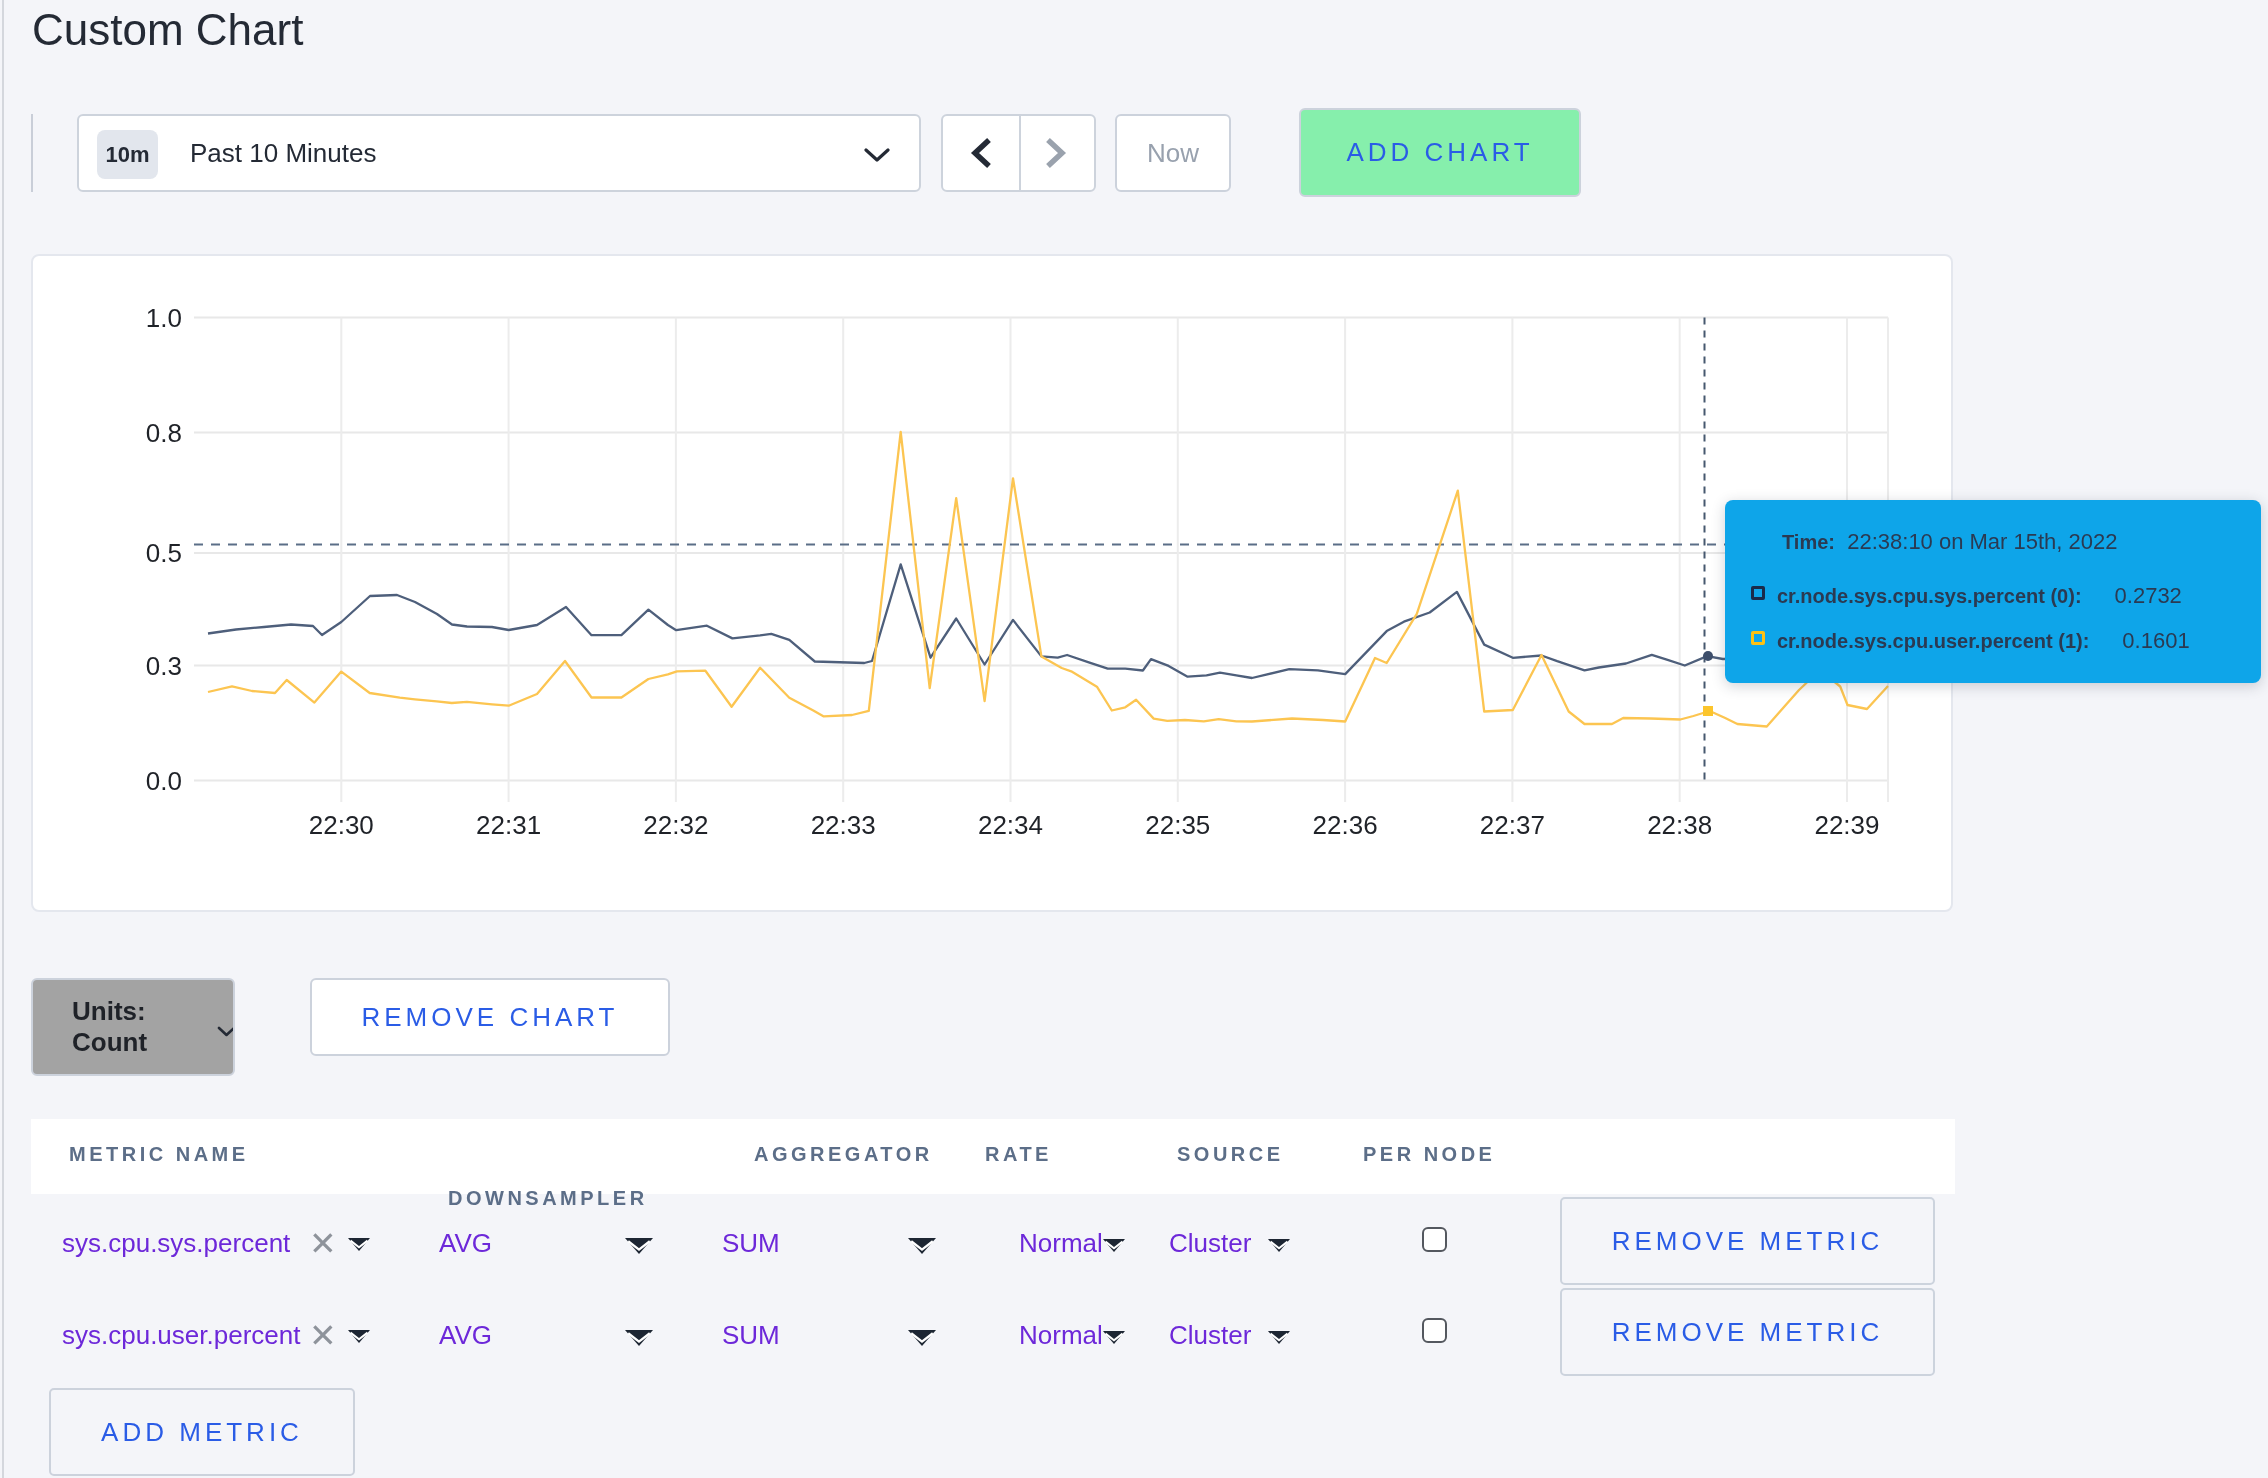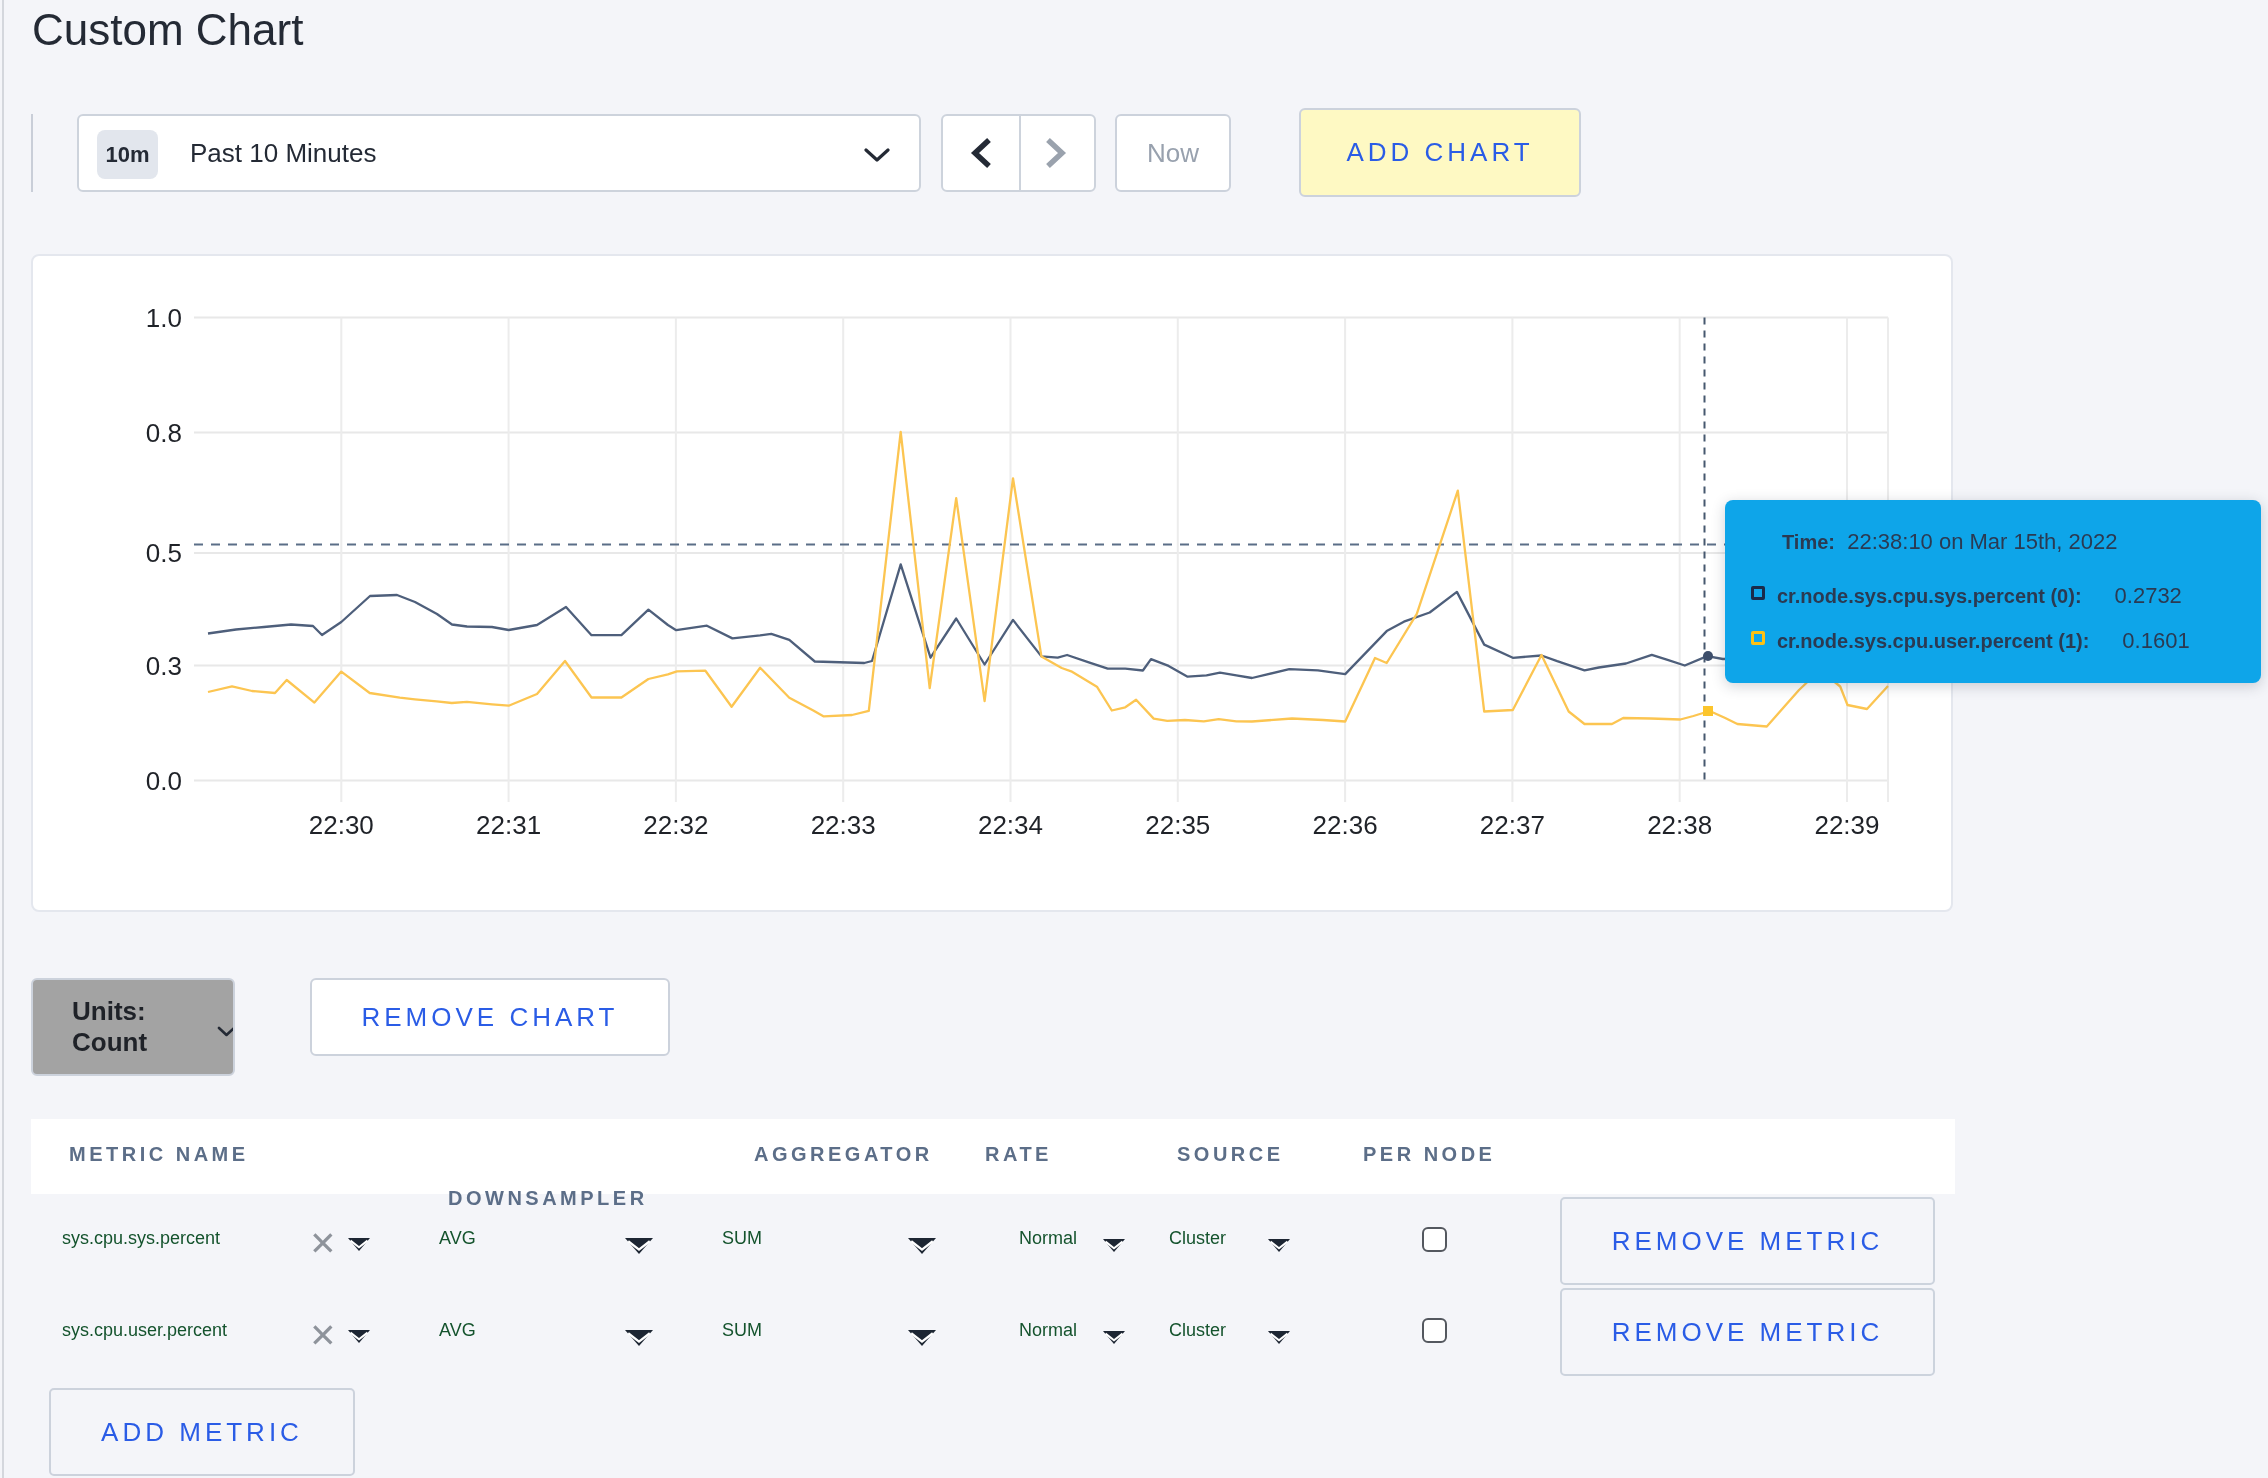--- a/index.html
+++ b/index.html
@@ -8,33 +8,33 @@
 .blue { color:#2a5ce6; font-size:26px; letter-spacing:4px; }
 #leftline { position:absolute; left:2px; top:0; width:2px; height:1478px; background:#d4d7dd; }
 #title { position:absolute; left:32px; top:5px; font-size:44px; color:#242a35; }
 #sep1 { position:absolute; left:31px; top:114px; width:2px; height:78px; background:#c9ced8; }
 #timesel { position:absolute; left:77px; top:114px; width:844px; height:78px; background:#fff; border:2px solid #cdd3dc; border-radius:6px; }
 #badge10m { position:absolute; left:18px; top:14px; width:61px; height:49px; background:#e2e6ed; border-radius:8px; font-size:22px; font-weight:bold; color:#242a35; display:flex; align-items:center; justify-content:center; }
 #timesel .lbl { position:absolute; left:111px; top:0; height:74px; display:flex; align-items:center; font-size:26px; color:#242a35; }
 #arrows { position:absolute; left:941px; top:114px; width:155px; height:78px; background:#fff; border:2px solid #cdd3dc; border-radius:6px; }
 #arrows .div { position:absolute; left:76px; top:0; width:2px; height:74px; background:#cdd3dc; }
 #nowbtn { left:1115px; top:114px; width:116px; height:78px; background:#fff; font-size:26px; color:#98a1ae; }
-#addchart { left:1299px; top:108px; width:282px; height:89px; background:#fef9c3; }
+#addchart { left:1299px; top:108px; width:282px; height:89px; background:#86efac; }
 #panel { position:absolute; left:31px; top:254px; width:1922px; height:658px; background:#fff; border:2px solid #e4e7ee; border-radius:8px; }
 #tooltip { position:absolute; left:1725px; top:500px; width:536px; height:183px; background:#0ea5e9; border-radius:8px; box-shadow:0 3px 14px rgba(40,50,70,.22); font-size:22px; color:#2b3a52; }
 #tooltip .trow { position:absolute; left:57px; top:29px; white-space:nowrap; }
 #tooltip b { font-size:20px; }
 #tooltip .sq { position:absolute; left:26px; width:14px; height:14px; border-width:3px; border-style:solid; border-radius:2px; }
 #tooltip .r2 { position:absolute; left:52px; top:83px; white-space:nowrap; }
 #tooltip .r3 { position:absolute; left:52px; top:128px; white-space:nowrap; }
 #unitsbox { left:31px; top:978px; width:204px; height:98px; background:#a3a3a3; font-size:26px; font-weight:bold; color:#1f2228; justify-content:flex-start; }
 #removechart { left:310px; top:978px; width:360px; height:78px; background:#fff; }
 #thead { position:absolute; left:31px; top:1119px; width:1924px; height:75px; background:#fff; }
 .hl { position:absolute; top:24px; font-size:20px; font-weight:bold; letter-spacing:3.5px; color:#5c6e88; white-space:nowrap; }
-.rowtxt { position:absolute; font-size:18px; color:#14532d; white-space:nowrap; }
+.rowtxt { position:absolute; font-size:26px; color:#6d28d9; white-space:nowrap; }
 .tri { position:absolute; }
 .xicon { position:absolute; font-size:33px; color:#8e939b; }
 .cb { position:absolute; left:1422px; width:25px; height:25px; border:2.8px solid #54585f; border-radius:6px; background:#fff; }
 .rmbtn { position:absolute; left:1560px; width:375px; height:88px; border:2px solid #ccd3dd; border-radius:5px; display:flex; align-items:center; justify-content:center; }
 #addmetric { left:49px; top:1388px; width:306px; height:88px; border-radius:5px; }
 </style>
 </head>
 <body>
 <div id="leftline"></div>
 <div id="title">Custom Chart</div>

